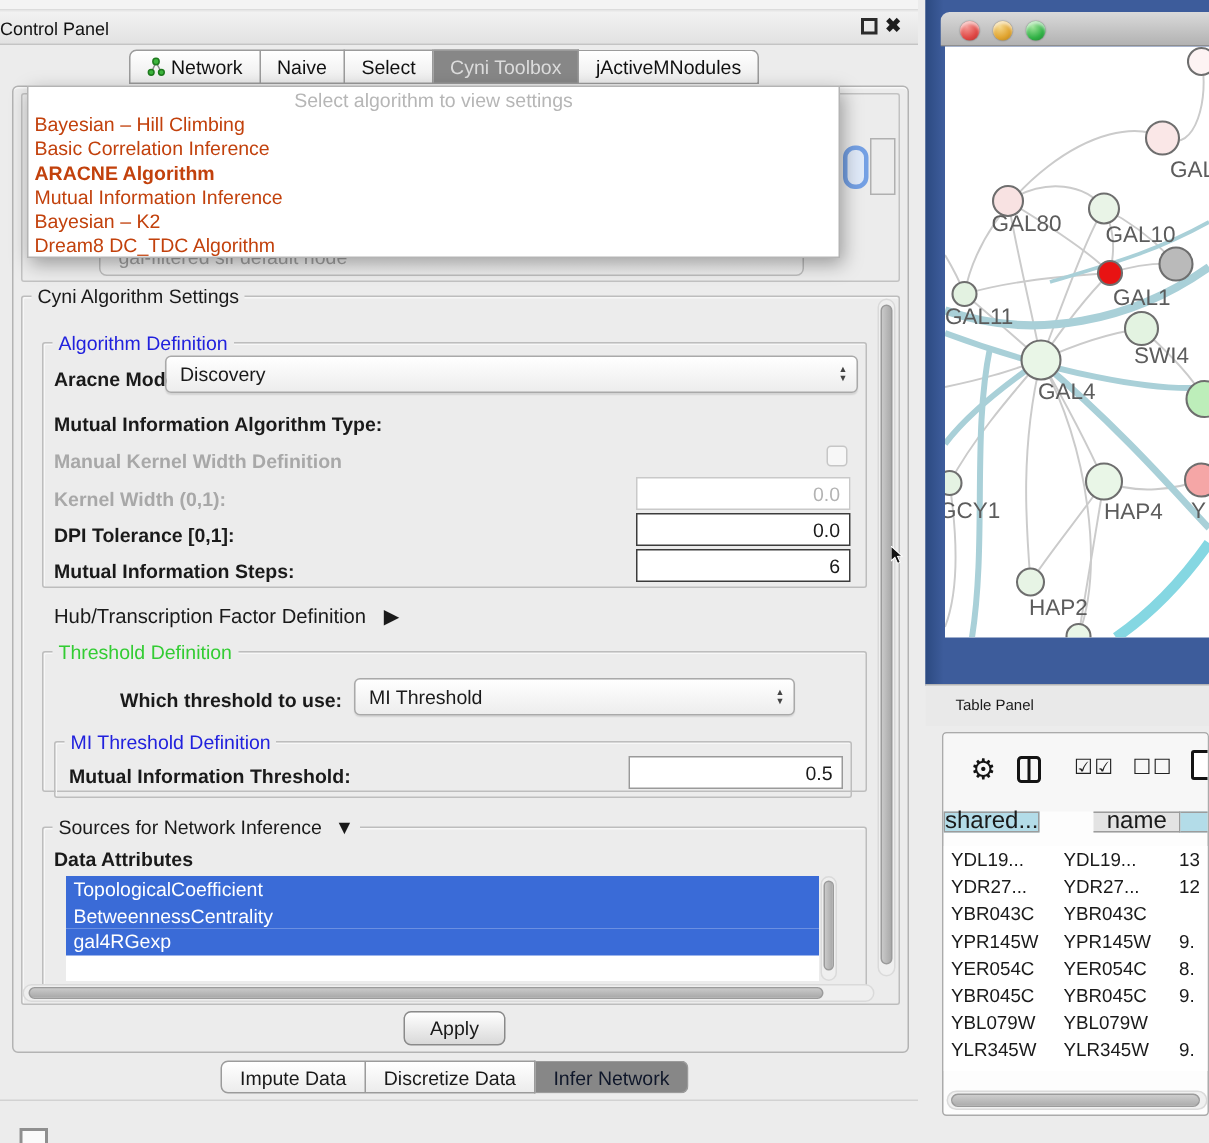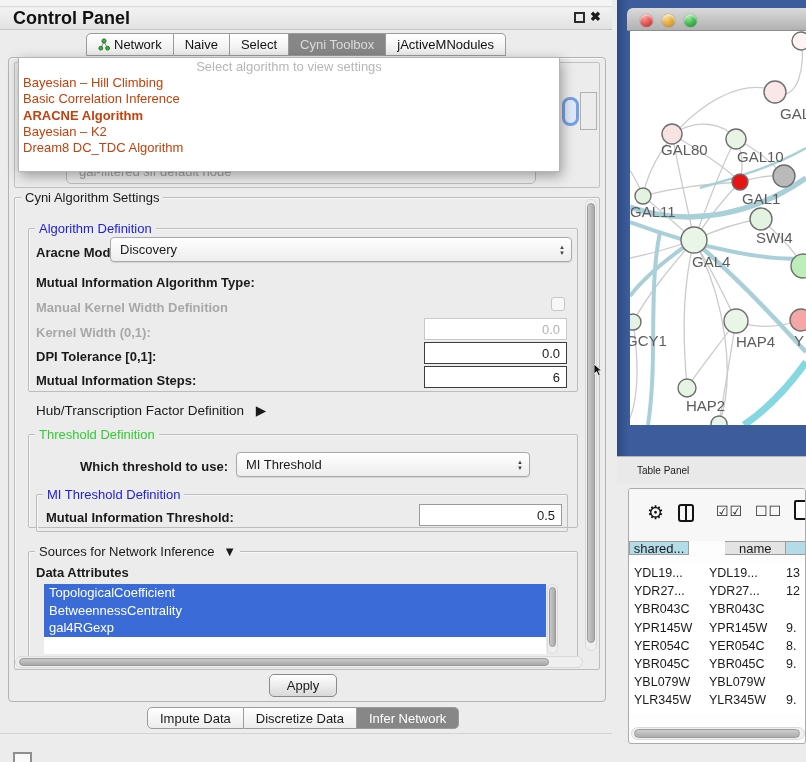--- a/index.html
+++ b/index.html
@@ -3,21 +3,21 @@
 <meta charset="utf-8">
 <style>
   * { margin:0; padding:0; box-sizing:border-box; }
   body { font-family:"Liberation Sans", sans-serif; background:#ececec; }
   .screen { position:relative; width:806px; height:762px; overflow:hidden; background:#ececec; color:#1a1a1a; }
   .abs { position:absolute; }
 
   
   .cp-topstrip { left:0; top:0; width:612px; height:7px; background:#f4f4f4; border-bottom:1px solid #dcdcdc; }
   .cp-titlebar { left:0; top:8px; width:612px; height:22px; background:linear-gradient(#f2f2f2,#e2e2e2); border-bottom:1px solid #c4c4c4; display:flex; align-items:center; }
-  .cp-title { font-size:18px; padding-left:13px; color:#111;font-weight:bold; }
+  .cp-title { font-size:12px; color:#111; }
   .float-ico { position:absolute; left:574px; top:4px; width:11px; height:11px; border:2px solid #2b2b2b; background:transparent; }
   .close-ico { position:absolute; left:590px; top:1px; font-size:13px; font-weight:bold; color:#1c1c1c; }
 
   .tab-bar { left:86px; top:33px; height:23px; display:flex; z-index:3; }
   .tab { height:23px; display:flex; align-items:center; gap:4px; padding:0 11px; font-size:13px;
          border:1px solid #9b9b9b; border-left:none; background:linear-gradient(#ffffff,#ececec); color:#111; white-space:nowrap; }
   .tab:first-child { border-left:1px solid #9b9b9b; border-radius:5px 0 0 0; }
   .tab:last-child { border-radius:0 5px 0 0; }
   .tab.sel { background:#878787; color:#dcdcdc; }
 
@@ -61,21 +61,21 @@
   .sb-thumb-v { position:absolute; background:linear-gradient(90deg,#c9c9c9,#a9a9a9); border:1px solid #9b9b9b; border-radius:6px; }
   .sb-track-h { position:absolute; background:#efefef; border:1px solid #dadada; border-radius:6px; }
   .sb-thumb-h { position:absolute; background:linear-gradient(#c9c9c9,#a9a9a9); border:1px solid #9b9b9b; border-radius:6px; }
 
   .apply-btn { position:absolute; left:269px; top:674px; width:68px; height:23px; border:1px solid #8a8a8a; border-radius:5px; background:linear-gradient(#ffffff,#d9d9d9); font-size:13px; display:flex; align-items:center; justify-content:center; }
 
   .bottom-tab-bar { left:147px; top:707px; height:22px; display:flex; z-index:3; }
   .btab { height:22px; display:flex; align-items:center; padding:0 12px; font-size:13px; border:1px solid #9b9b9b; border-left:none; background:linear-gradient(#ffffff,#ececec); white-space:nowrap; }
   .btab:first-child { border-left:1px solid #9b9b9b; border-radius:5px 0 0 5px; }
   .btab:last-child { border-radius:0 5px 5px 0; }
-  .btab.sel { background:#878787; color:#ffffff; }
+  .btab.sel { background:#878787; color:#0f172a; }
 
   .cp-bottomline { left:0; top:733px; width:612px; height:1px; background:#d2d2d2; }
   .mini-square { left:13px; top:752px; width:19px; height:19px; border:2px solid #8f8f8f; background:#fafafa; }
 
   
   .desktop { left:617px; top:0; width:189px; height:457px; background:#3d5c9b; }
   .desktop-edge { left:617px; top:0; width:12px; height:457px; background:linear-gradient(90deg,#2c4a81,#3d5c9b); }
   .net-window { left:627px; top:8px; width:179px; height:417px; }
   .net-titlebar { position:absolute; left:0; top:0; width:179px; height:23px; background:linear-gradient(#dadada,#b2b2b2); border-bottom:1px solid #8e8e8e; border-radius:6px 0 0 0; }
   .light { position:absolute; top:6px; width:13px; height:13px; border-radius:50%; box-shadow:inset 0 2px 2px rgba(255,255,255,.65), 0 0 1px rgba(0,0,0,.6); }
@@ -89,21 +89,21 @@
   .table-panel { left:628px; top:488px; width:178px; height:256px; background:#fdfdfd; border:1px solid #ababab; border-radius:3px; overflow:hidden; }
   .tp-toolbar { position:absolute; left:0; top:0; width:178px; height:52px; background:#f7f7f7; }
   .gear { position:absolute; left:18px; top:12px; font-size:19px; color:#141414; }
   .col-ico { position:absolute; left:49px; top:15px; width:16px; height:18px; border:2px solid #141414; border-radius:3px; }
   .col-ico::after { content:""; position:absolute; left:5px; top:0; width:2px; height:14px; background:#141414; }
   .check-pair, .uncheck-pair { position:absolute; top:14px; font-size:14px; color:#222; letter-spacing:1px; }
   .check-pair { left:87px; } .uncheck-pair { left:126px; }
   .doc-ico { position:absolute; left:165px; top:11px; width:16px; height:20px; border:2px solid #141414; border-radius:2px; background:#fff; }
 
   .thead { position:absolute; left:0; top:52px; width:178px; height:22px; display:flex; }
-  .th { height:14px; font-size:13px; display:flex; align-items:center; justify-content:center; border:1px solid #9c9c9c; border-left:none; background:#e3e3e3; }
+  .th { height:14px; font-size:16px; display:flex; align-items:center; justify-content:center; border:1px solid #9c9c9c; border-left:none; background:#e3e3e3; }
   .th:first-child { border-left:1px solid #9c9c9c; }
   .th.hl { background:#b3dce8; }
   .tbody { position:absolute; left:0; top:75px; width:178px; height:150px; overflow:hidden; background:#fff; }
   .trow { display:flex; height:18.2px; align-items:center; }
   .tcell { font-size:12.5px; white-space:nowrap; overflow:hidden; }
   .c0 { width:76px; padding-left:5px; } .c1 { width:78px; padding-left:4px; } .c2 { width:24px; padding-left:3px; }
   .tp-hscroll { position:absolute; left:2px; top:238px; width:174px; height:13px; background:#f0f0f0; border:1px solid #dadada; border-radius:7px; }
   .tp-hthumb { position:absolute; left:2px; top:1px; width:166px; height:9px; background:linear-gradient(#cdcdcd,#adadad); border:1px solid #9b9b9b; border-radius:6px; }
 
   .cursor { left:594px; top:364px; z-index:40; }
@@ -154,20 +154,21 @@
   </div>
   <div class="abs group-frag"></div>
   <div class="abs focus-frag"></div>
 
   <div class="abs popup">
     <div class="popup-prompt">Select algorithm to view settings</div>
     <div>
         <div class="popup-item">Bayesian – Hill Climbing</div>
         <div class="popup-item">Basic Correlation Inference</div>
         <div class="popup-item bold">ARACNE Algorithm</div>
+        <div class="popup-item">Mutual Information Inference</div>
         <div class="popup-item">Bayesian – K2</div>
         <div class="popup-item">Dream8 DC_TDC Algorithm</div>
       </div>
   </div>
 
   <div class="group settings-group">
     <span class="gtitle">Cyni Algorithm Settings</span>
   </div>
 
   <div class="group abs" style="left:28px;top:228px;width:550px;height:164px;">

